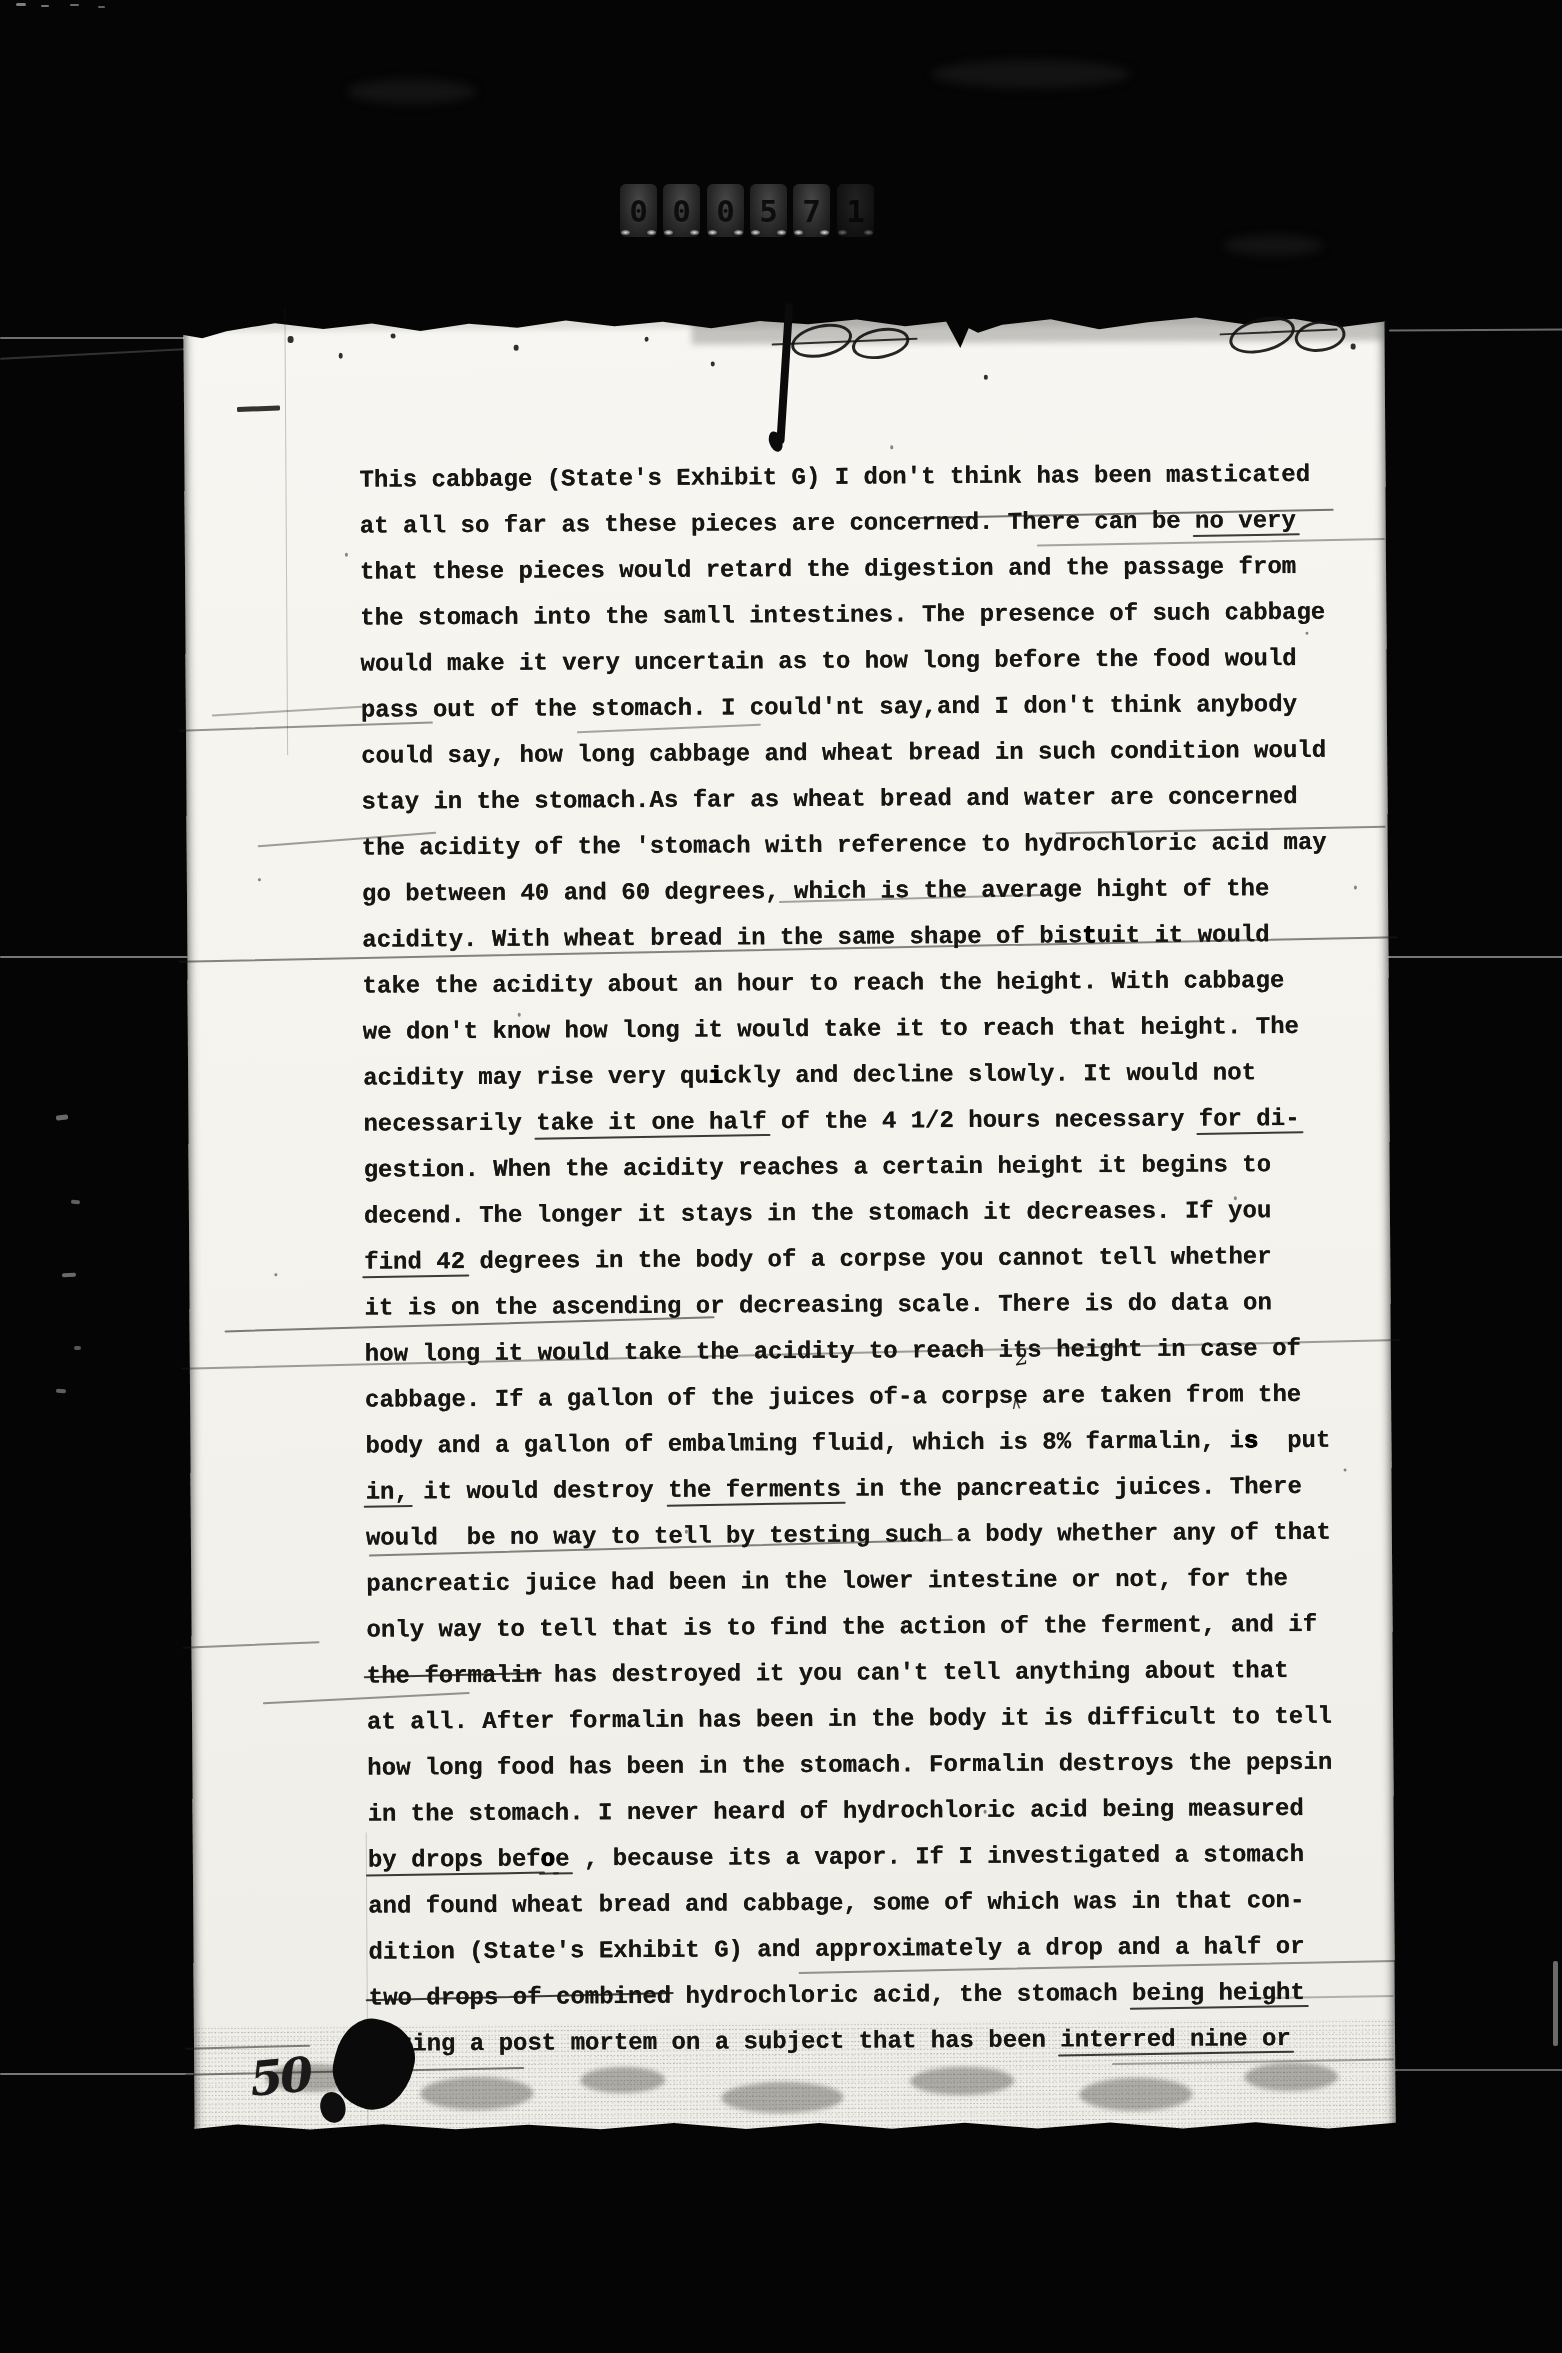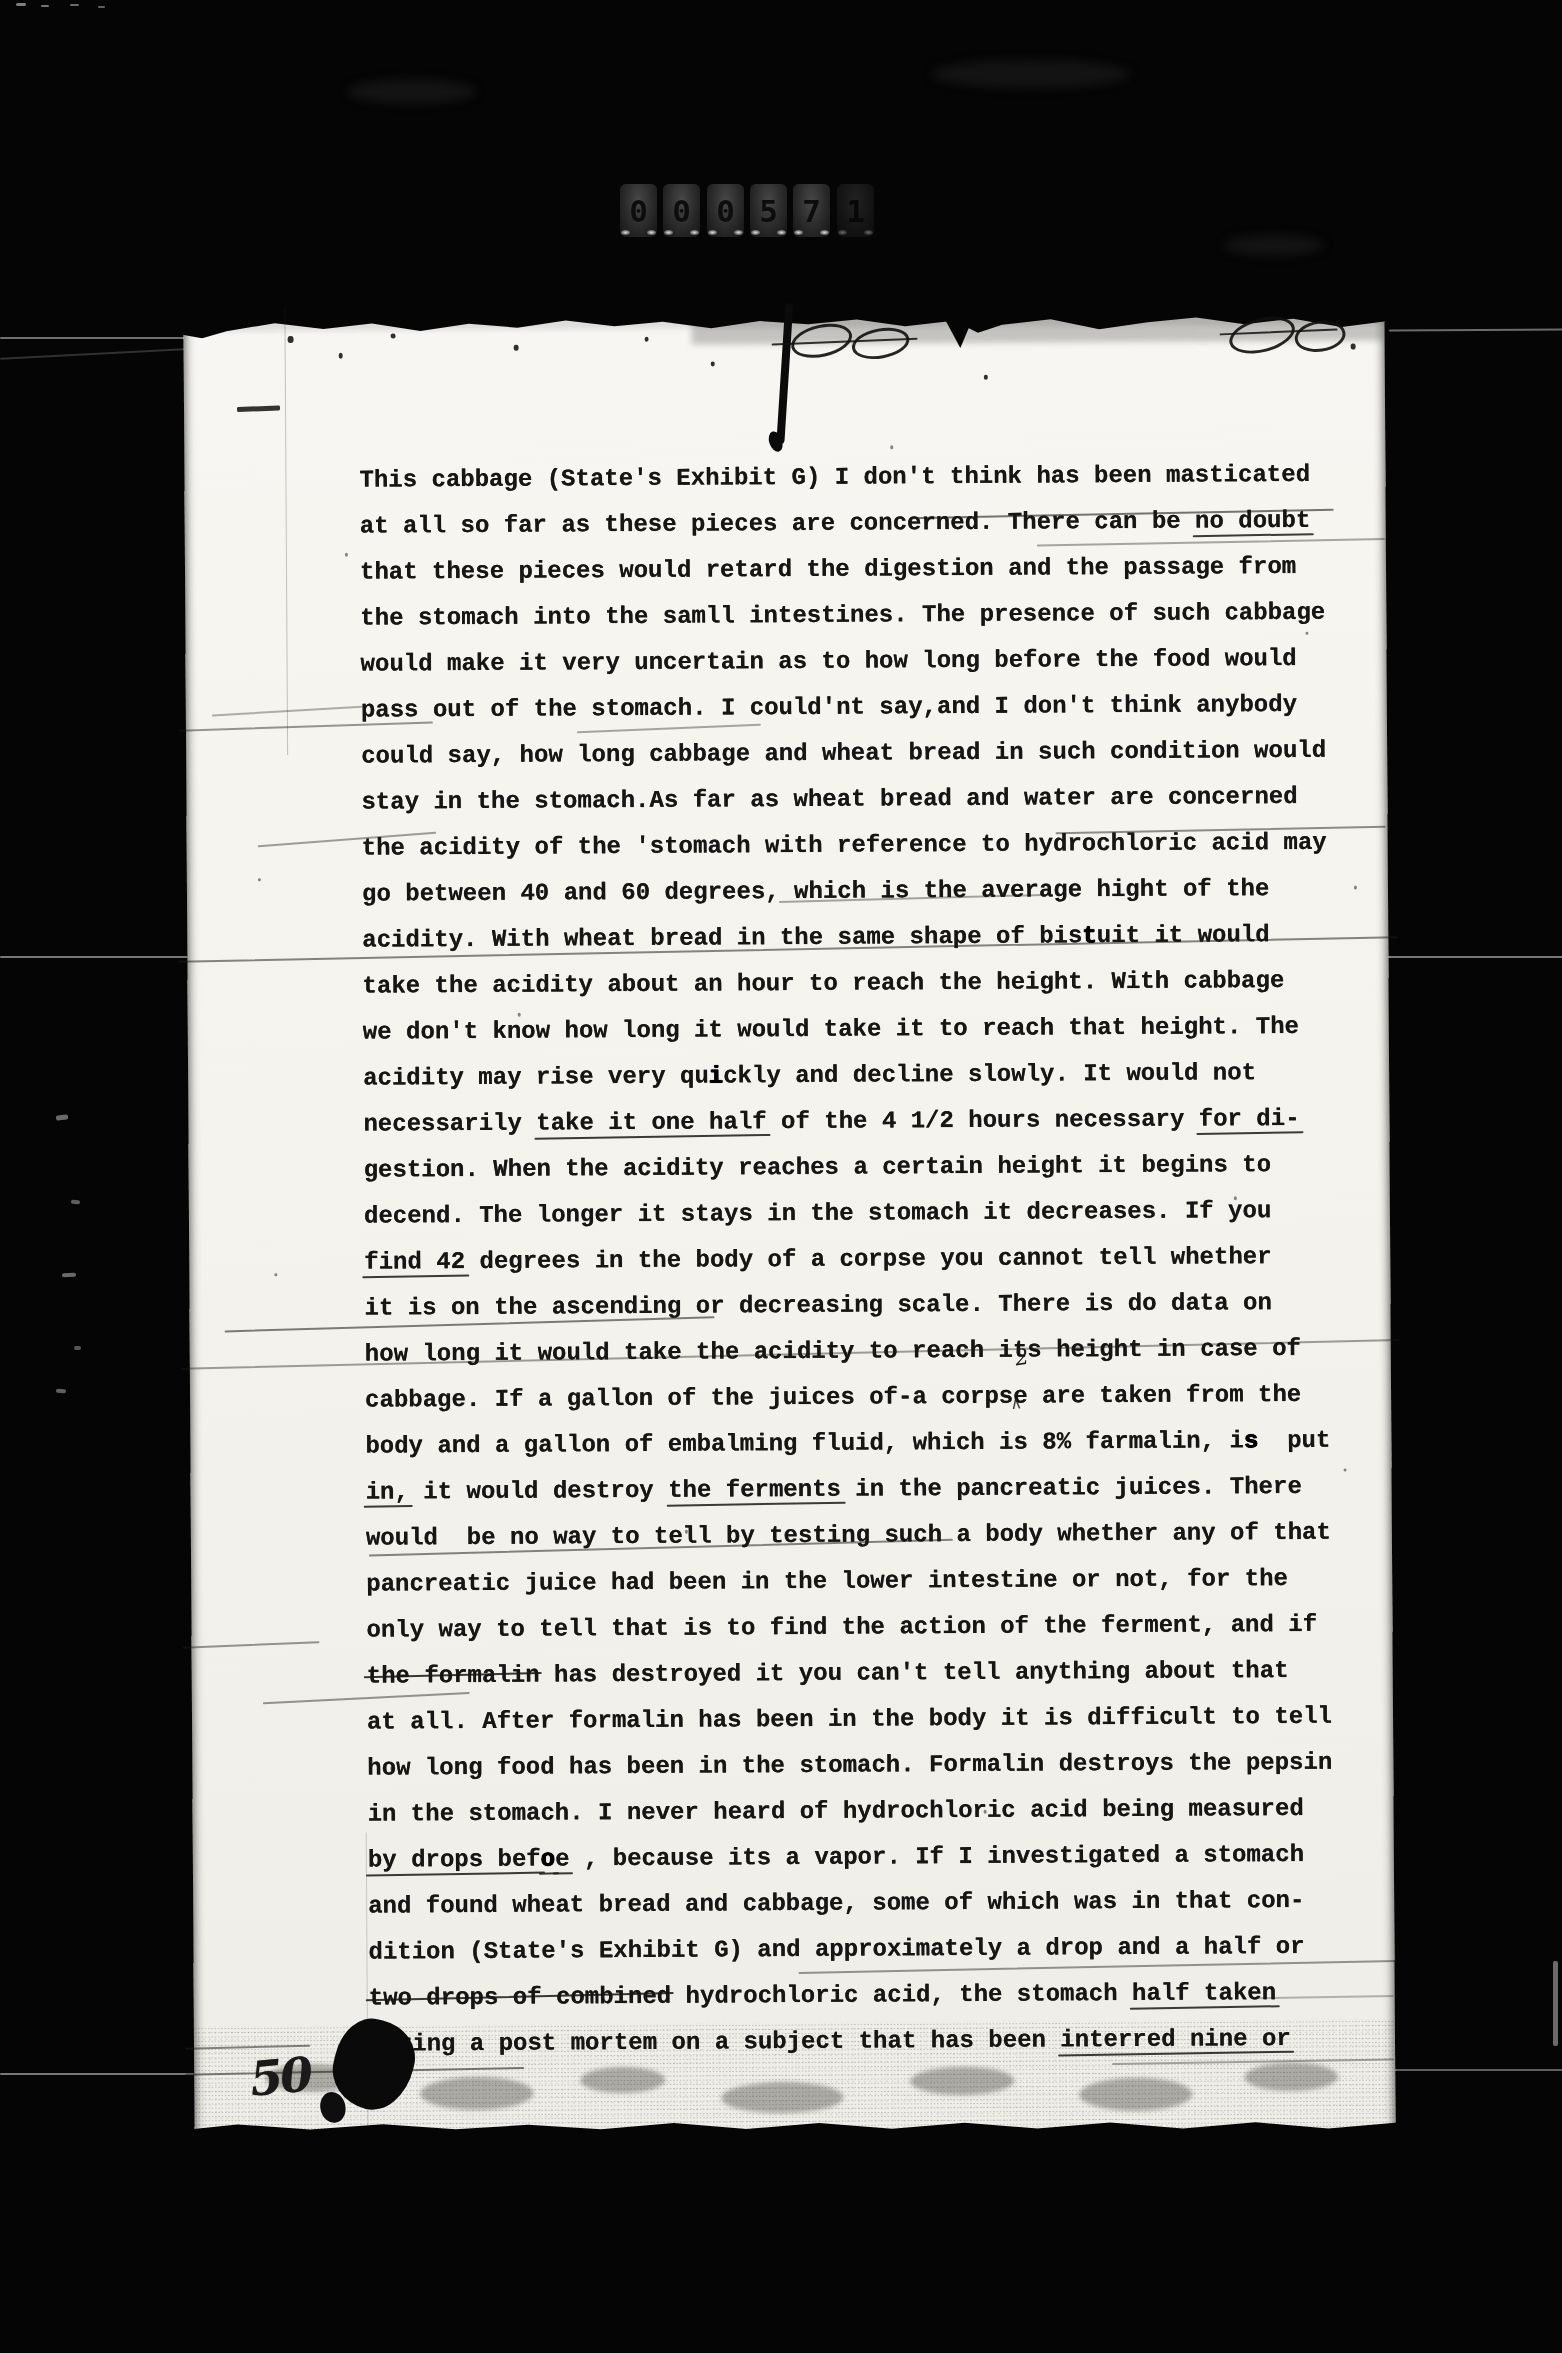--- a/index.html
+++ b/index.html
@@ -170,21 +170,21 @@
   <div class="pline" style="left:-9.4px;top:1338px;width:137px;transform:rotate(-2deg);opacity:.6"></div>
   <div class="pline" style="left:71px;top:1394px;width:207px;transform:rotate(-2.5deg);opacity:.6"></div>
   <div class="pline" style="left:605px;top:1667px;width:598px;transform:rotate(-0.8deg);opacity:.6"></div>
   <div class="pline" style="left:1059px;top:1695px;width:141px;transform:rotate(-0.5deg);opacity:.4"></div>
   <div class="pline" style="left:-9.4px;top:1739px;width:125px;transform:rotate(-1deg);opacity:.7"></div>
   <div class="pline" style="left:-9.4px;top:1765px;width:339px;transform:rotate(-0.8deg);opacity:.75"></div>
   <div class="pline" style="left:918px;top:1760px;width:282px;transform:rotate(-0.6deg);opacity:.5"></div>
 
   <div class="text-block">
       <div class="tline"><span>This cabbage (State's Exhibit G) I don't think has been masticated</span></div>
-      <div class="tline"><span>at all so far as these pieces are concerned. There can be </span><span class="u">no doubt</span></div>
+      <div class="tline"><span>at all so far as these pieces are concerned. There can be </span><span class="u">no very</span></div>
       <div class="tline"><span>that these pieces would retard the digestion and the passage from</span></div>
       <div class="tline"><span>the stomach into the samll intestines. The presence of such cabbage</span></div>
       <div class="tline"><span>would make it very uncertain as to how long before the food would</span></div>
       <div class="tline"><span>pass out of the stomach. I could'nt say,and I don't think anybody</span></div>
       <div class="tline"><span>could say, how long cabbage and wheat bread in such condition would</span></div>
       <div class="tline"><span>stay in the stomach.As far as wheat bread and water are concerned</span></div>
       <div class="tline"><span>the acidity of the 'stomach with reference to hydrochloric acid may</span></div>
       <div class="tline"><span>go between 40 and 60 degrees, which is the average hight of the</span></div>
       <div class="tline"><span>acidity. With wheat bread in the same shape of bis</span><span class="b">t</span><span>uit it would</span></div>
       <div class="tline"><span>take the acidity about an hour to reach the height. With cabbage</span></div>
@@ -202,21 +202,21 @@
       <div class="tline"><span>would  be no way to tell by testing such a body whether any of that</span></div>
       <div class="tline"><span>pancreatic juice had been in the lower intestine or not, for the</span></div>
       <div class="tline"><span>only way to tell that is to find the action of the ferment, and if</span></div>
       <div class="tline"><span class="s">the formalin</span><span> has destroyed it you can't tell anything about that</span></div>
       <div class="tline"><span>at all. After formalin has been in the body it is difficult to tell</span></div>
       <div class="tline"><span>how long food has been in the stomach. Formalin destroys the pepsin</span></div>
       <div class="tline"><span>in the stomach. I never heard of hydrochloric acid being measured</span></div>
       <div class="tline"><span class="u">by drops bef</span><span class="u b">o</span><span class="u">e</span><span> , because its a vapor. If I investigated a stomach</span></div>
       <div class="tline"><span>and found wheat bread and cabbage, some of which was in that con-</span></div>
       <div class="tline"><span>dition (State's Exhibit G) and approximately a drop and a half or</span></div>
-      <div class="tline"><span class="s">two drops of combined</span><span> hydrochloric acid, the stomach </span><span class="u">half taken</span></div>
+      <div class="tline"><span class="s">two drops of combined</span><span> hydrochloric acid, the stomach </span><span class="u">being height</span></div>
       <div class="tline"><span>during a post mortem on a subject that has been </span><span class="u">interred nine or</span></div>
     </div>
 
   <div class="ins-mark">2</div>
   <div class="caret-mark">∧</div>
 
   <div class="grain"></div>
   <div class="smudge" style="left:71px;top:1756px;width:94px;height:28px"></div>
   <div class="smudge" style="left:226px;top:1770px;width:113px;height:33px"></div>
   <div class="smudge" style="left:386px;top:1761px;width:85px;height:26px"></div>

